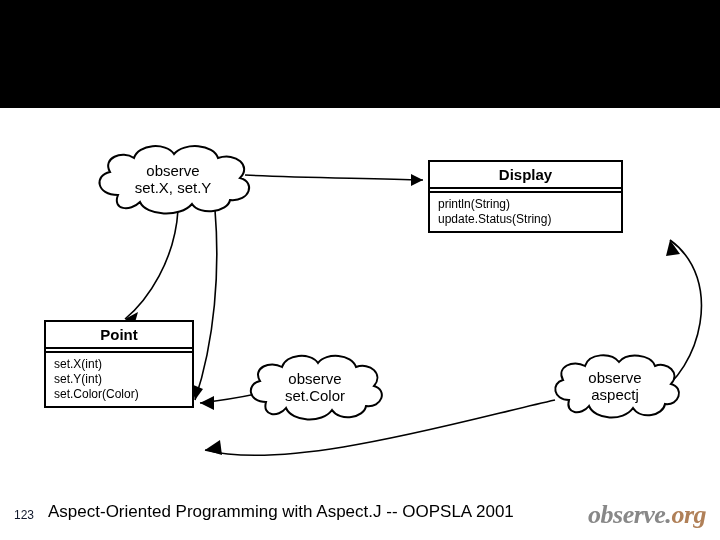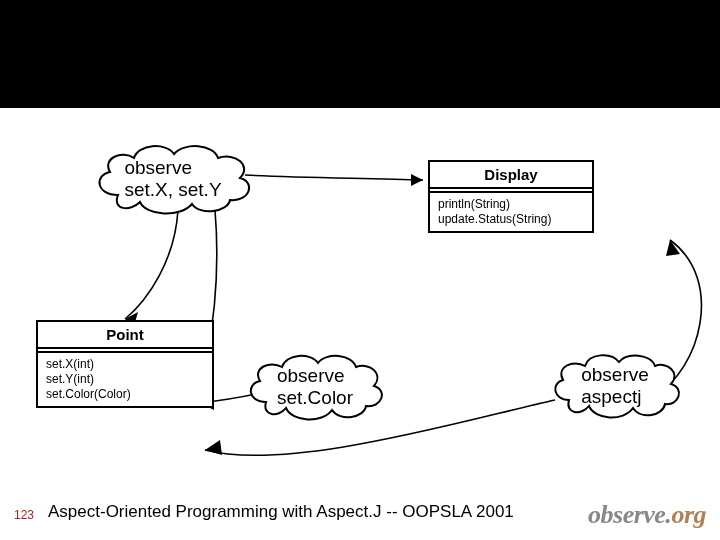--- a/index.html
+++ b/index.html
@@ -5,23 +5,23 @@
   * { box-sizing: border-box; margin: 0; padding: 0; }
   html, body { width: 720px; height: 540px; font-family: Arial, Helvetica, sans-serif; background: #fff; overflow: hidden; }
   .slide { position: relative; width: 720px; height: 540px; }
   .header-bar { position: absolute; left: 0; top: 0; width: 720px; height: 108px; background: #000; }
   .uml-box { position: absolute; border: 2px solid #000; background: #fff; }
   .uml-title { font-weight: bold; text-align: center; padding: 4px 8px; border-bottom: 2px solid #000; font-size: 15px; }
   .uml-sep   { height: 4px; border-bottom: 2px solid #000; }
   .uml-body  { padding: 4px 8px; font-size: 12px; line-height: 1.25; white-space: pre; }
   .cloud { position: absolute; }
   .cloud svg { width: 100%; height: 100%; display: block; }
-  .cloud-label { position: absolute; left: 0; top: 0; width: 100%; height: 100%; display: flex; align-items: center; justify-content: center; font-size: 19px; line-height: 1.15; }
+  .cloud-label { position: absolute; left: 0; top: 0; width: 100%; height: 100%; display: flex; align-items: center; justify-content: center; text-align: center; font-size: 15px; line-height: 1.15; }
   .connectors { position: absolute; left: 0; top: 0; width: 720px; height: 540px; pointer-events: none; }
-  .page-num { position: absolute; left: 14px; bottom: 18px; font-size: 12px; color: #b91c1c; }
+  .page-num { position: absolute; left: 14px; bottom: 18px; font-size: 12px; color: #0f172a; }
   .footer-text { position: absolute; left: 48px; bottom: 18px; font-size: 17px; color: #000; }
   .logo { position: absolute; right: 14px; bottom: 10px; font-family: Georgia, 'Times New Roman', serif; font-style: italic; font-weight: bold; font-size: 26px; color: #888; letter-spacing: -0.5px; }
   .logo .dot { color: #b08058; text-align: center; }
 </style>
 </head>
 <body>
 
 <div class="slide">
 
   <div class="header-bar"></div>
@@ -50,28 +50,28 @@
       <path d="M30 55 C8 55 6 35 22 32 C14 18 34 10 46 18 C50 4 78 2 86 14 C96 2 126 4 130 18 C148 12 164 26 152 38 C168 42 162 62 142 60 C140 72 112 76 104 64 C92 78 58 76 52 62 C42 72 24 70 30 55 Z" fill="#fff" stroke="#000" stroke-width="2"></path>
     </svg>
     <div class="cloud-label">
       <div>
         <span>observe</span><br>
         <span>set.X, set.Y</span>
       </div>
     </div>
   </div>
 
-  <div class="uml-box" style="left:428px; top:160px; width:166px;">
+  <div class="uml-box" style="left:428px; top:160px; width:195px;">
     <div class="uml-title">Display</div>
     <div class="uml-sep"></div>
     <div class="uml-body">println(String)
 update.Status(String)</div>
   </div>
 
-  <div class="uml-box" style="left:36px; top:320px; width:178px;">
+  <div class="uml-box" style="left:44px; top:320px; width:150px;">
     <div class="uml-title">Point</div>
     <div class="uml-sep"></div>
     <div class="uml-body">set.X(int)
 set.Y(int)
 set.Color(Color)</div>
   </div>
 
   <div class="cloud" style="left:240px; top:350px; width:150px; height:74px;">
     <svg viewBox="0 0 150 74">
       <path d="M26 52 C8 52 6 34 20 31 C12 18 30 10 42 17 C46 4 70 2 78 13 C86 2 112 4 116 17 C130 12 144 24 134 36 C148 40 142 58 126 56 C124 68 100 72 92 60 C82 74 52 72 46 58 C38 68 22 66 26 52 Z" fill="#fff" stroke="#000" stroke-width="2"></path>

